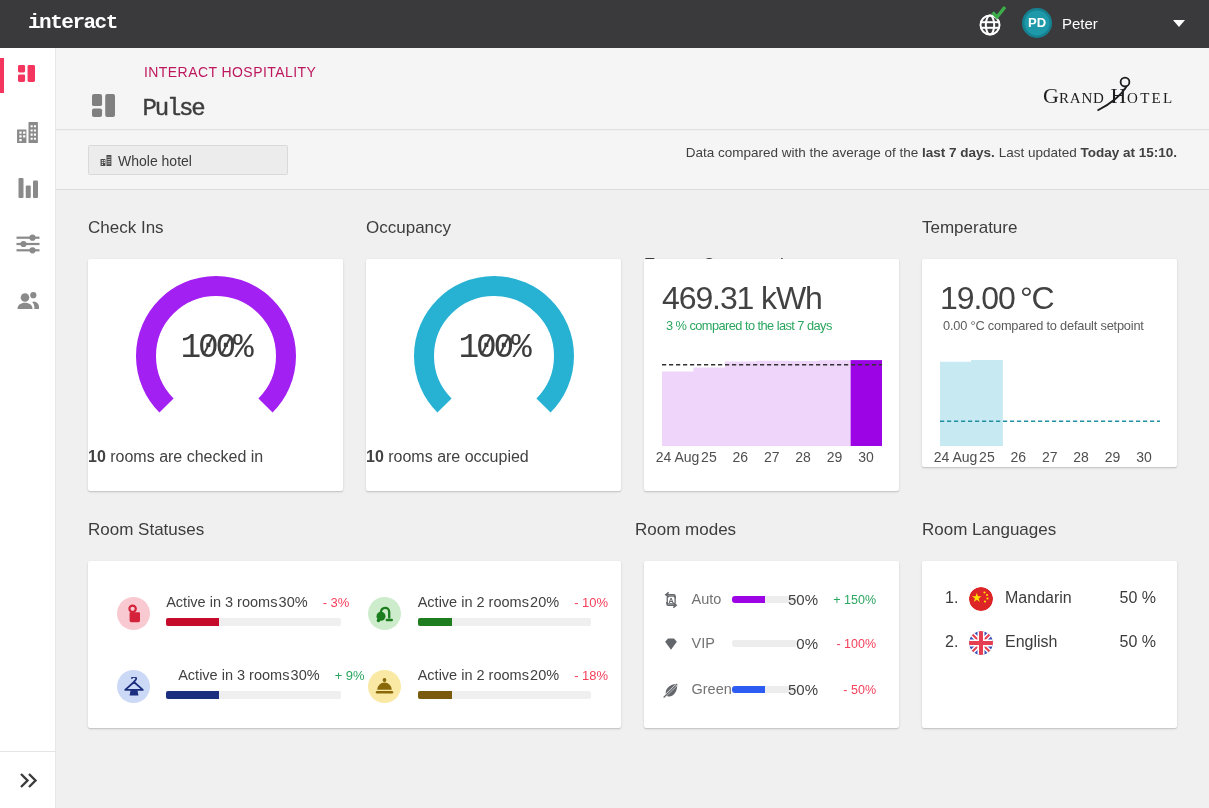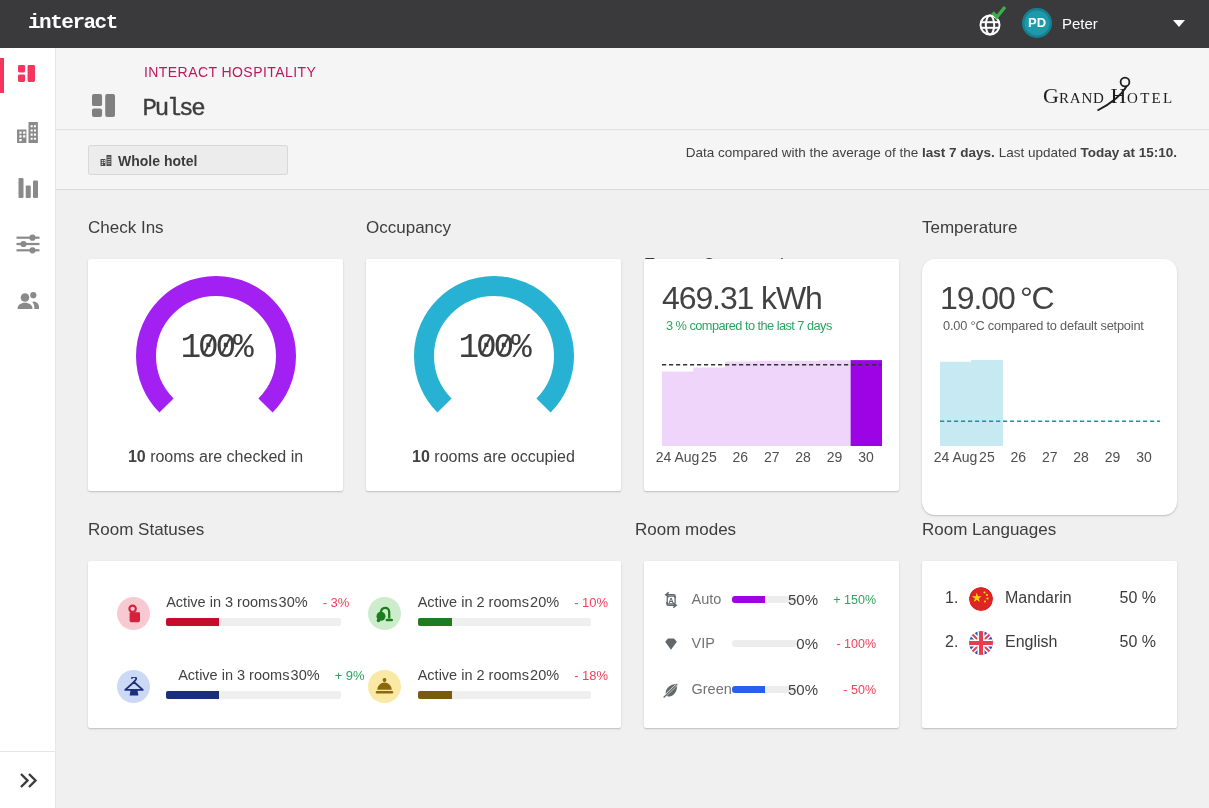--- a/index.html
+++ b/index.html
@@ -22,30 +22,30 @@
 
   
   #header { position:absolute; left:56px; top:48px; width:1153px; height:82px; background:#f5f5f6; border-bottom:1px solid #e2e2e3; z-index:10; }
   #hosp { position:absolute; left:88px; top:16px; font-size:14px; letter-spacing:0.43px; color:#be185d; }
   #pulse { position:absolute; left:86.5px; top:48.5px; font-family:"Liberation Mono", monospace; font-size:24px; line-height:24px; color:#3d3d3d; letter-spacing:-2.2px; -webkit-text-stroke:0.4px #3d3d3d;}
   #ghlogo { position:absolute; left:984px; top:25px; width:145px; height:42px; }
 
   
   #filterbar { position:absolute; left:56px; top:131px; width:1153px; height:59px; background:#f5f5f6; border-bottom:1px solid #dcdcdd; z-index:9; }
   #chip { position:absolute; left:32px; top:14px; width:200px; height:30px; background:#ececec; border:1px solid #d9d9d9; border-radius:2px; }
-  #chiptext { position:absolute; left:29px; top:6.5px; font-size:14px; color:#3c3c3c;font-weight:bold; }
+  #chiptext { position:absolute; left:29px; top:6.5px; font-size:14px; color:#3c3c3c; }
   #datatext { position:absolute; right:32px; top:14px; width:700px; text-align:right; font-size:13.5px; color:#414141; }
 
   
   .sectitle { position:absolute; font-size:17px; color:#3d3d3d; }
 
   
   .card { position:absolute; background:#fff; border-radius:2px; box-shadow:0 1px 1px rgba(0,0,0,0.12), 0 1px 3px rgba(0,0,0,0.1);text-decoration:underline; }
 
-  .gaugecap { position:absolute; top:189px; left:0; width:100%; text-align:center; font-size:16px; color:#424242; }
+  .gaugecap { position:absolute; top:189px; left:0; width:100%; text-align:left; font-size:16px; color:#424242; }
   .gaugepct { position:absolute; top:68.5px; left:0; width:100%; text-align:center; font-family:"Liberation Mono", monospace; font-size:34.5px; letter-spacing:-3.2px; color:#3d3d3d; }
 
   .bignum { position:absolute; left:18px; top:21px; font-size:32px; letter-spacing:-1.1px; color:#424242; }
   .subgreen { position:absolute; left:22px; top:59px; font-size:12.8px; letter-spacing:-0.55px; color:#2aa660; }
   .subgray  { position:absolute; left:21px; top:59px; font-size:12.8px; letter-spacing:-0.2px; color:#5c5c5c; }
   .xlabels { position:absolute; left:0px; top:190px; width:255px; height:18px; font-size:14px; color:#4f4f4f; }
   .xlabels span { position:absolute; transform:translateX(-50%); white-space:nowrap; }
 
   
   .rsicon { position:absolute; width:33px; height:33px; border-radius:50%; }
@@ -214,21 +214,21 @@
     <span style="left:33.5px;">24 Aug</span>
     <span style="left:64.9px;">25</span>
     <span style="left:96.3px;">26</span>
     <span style="left:127.7px;">27</span>
     <span style="left:159.1px;">28</span>
     <span style="left:190.6px;">29</span>
     <span style="left:222px;">30</span>
   </div>
 </div>
 
-<div class="card" style="left:922px; top:259px; width:255px; height:256px;border-radius:13px;">
+<div class="card" style="left:922px; top:259px; width:255px; height:208px;">
   <div class="bignum">19.00 °C</div>
   <div class="subgray">0.00 °C compared to default setpoint</div>
   <svg class="abs" style="left:17.8px; top:101px;" width="220" height="86" viewBox="0 0 220 86">
     <path d="M0 86 V1.8 H31 V0.1 H62.9 V86 Z" fill="#c7e9f1"></path>
     <line x1="0" y1="61.3" x2="220" y2="61.3" stroke="#1f8fa1" stroke-width="1.4" stroke-dasharray="4.2,2.8"></line>
   </svg>
   <div class="xlabels">
     <span style="left:33.5px;">24 Aug</span>
     <span style="left:64.9px;">25</span>
     <span style="left:96.3px;">26</span>

